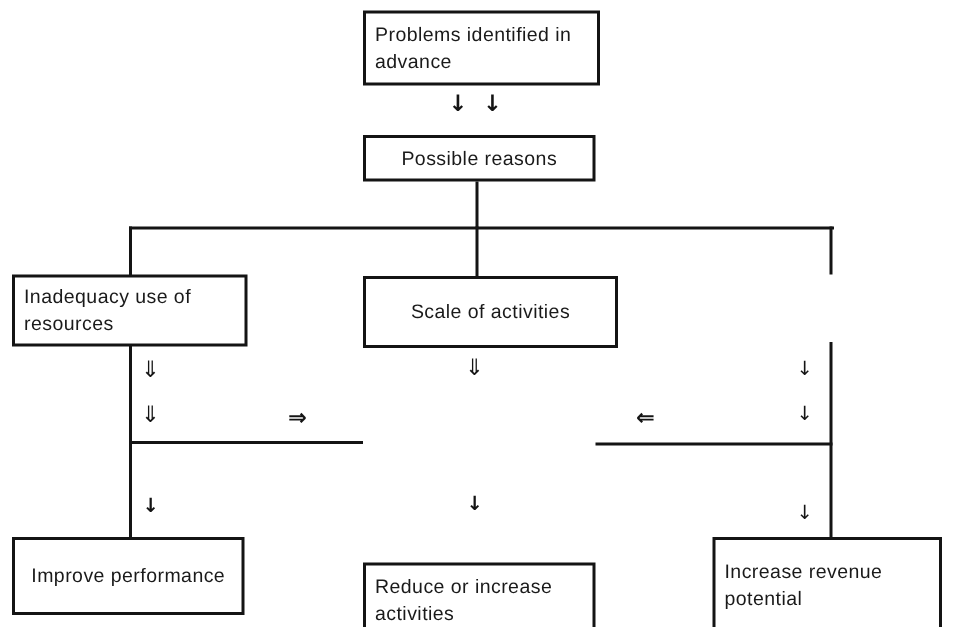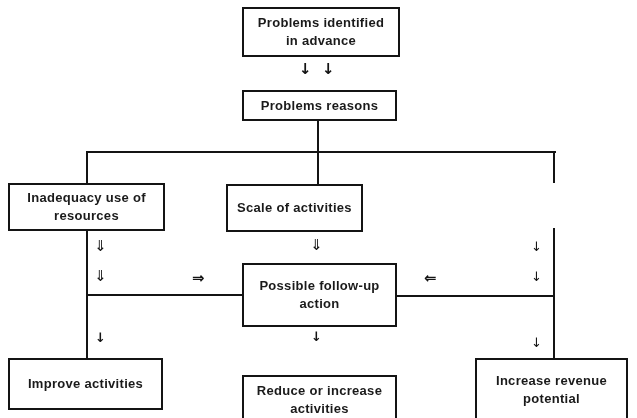--- a/index.html
+++ b/index.html
@@ -9,27 +9,26 @@
     background:#ffffff;
     font-family:"Liberation Sans", sans-serif;
     color:#1a1a1a;
     overflow:hidden;
   }
   .box{
     position:absolute;
     border:2px solid #141414;
     background:#ffffff;
     display:flex;align-items:center;justify-content:center;
-    text-align:center;
+    text-align:left;
     font-size:13px;
     line-height:1.35;
     letter-spacing:.3px;
     padding:2px 6px;
     box-sizing:border-box;
-    font-weight:bold;
   }
   .line{
     position:absolute;
     background:#141414;
   }
   .arrow{
     position:absolute;
     color:#141414;
     font-size:15px;
     line-height:1;
@@ -41,38 +40,35 @@
 </head>
 <body>
 
 <div class="stage">
 
   <div class="box" style="left:242px;top:7px;width:158px;height:50px">
     <span>Problems identified in advance</span>
   </div>
 
   <div class="box" style="left:242px;top:90px;width:155px;height:31px">
-    <span>Problems reasons</span>
+    <span>Possible reasons</span>
   </div>
 
   <div class="box" style="left:8px;top:183px;width:157px;height:48px">
     <span>Inadequacy use of resources</span>
   </div>
 
-  <div class="box" style="left:226px;top:184px;width:137px;height:48px">
+  <div class="box" style="left:242px;top:184px;width:170px;height:48px">
     <span>Scale of activities</span>
   </div>
 
 
-  <div class="box" style="left:242px;top:263px;width:155px;height:64px">
-    <span>Possible follow-up action</span>
-  </div>
 
   <div class="box" style="left:8px;top:358px;width:155px;height:52px">
-    <span>Improve activities</span>
+    <span>Improve performance</span>
   </div>
 
   <div class="box" style="left:242px;top:375px;width:155px;height:49px">
     <span>Reduce or increase activities</span>
   </div>
 
   <div class="box" style="left:475px;top:358px;width:153px;height:64px">
     <span>Increase revenue potential</span>
   </div>
 

